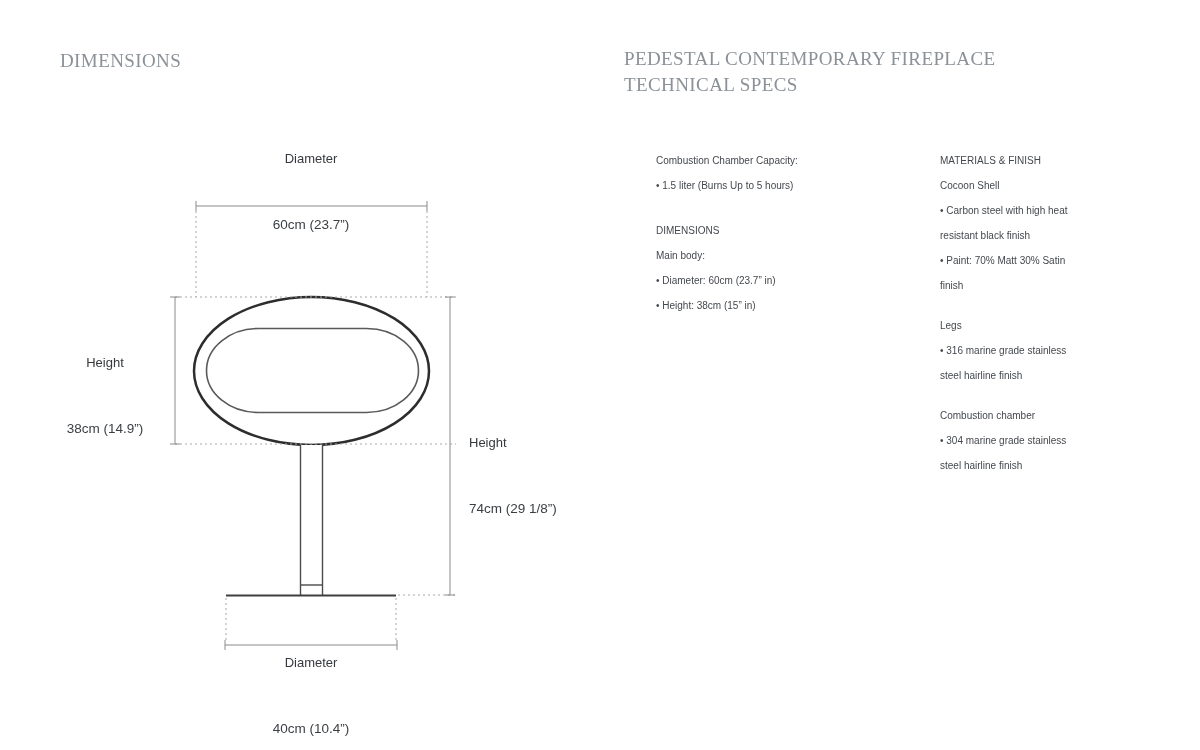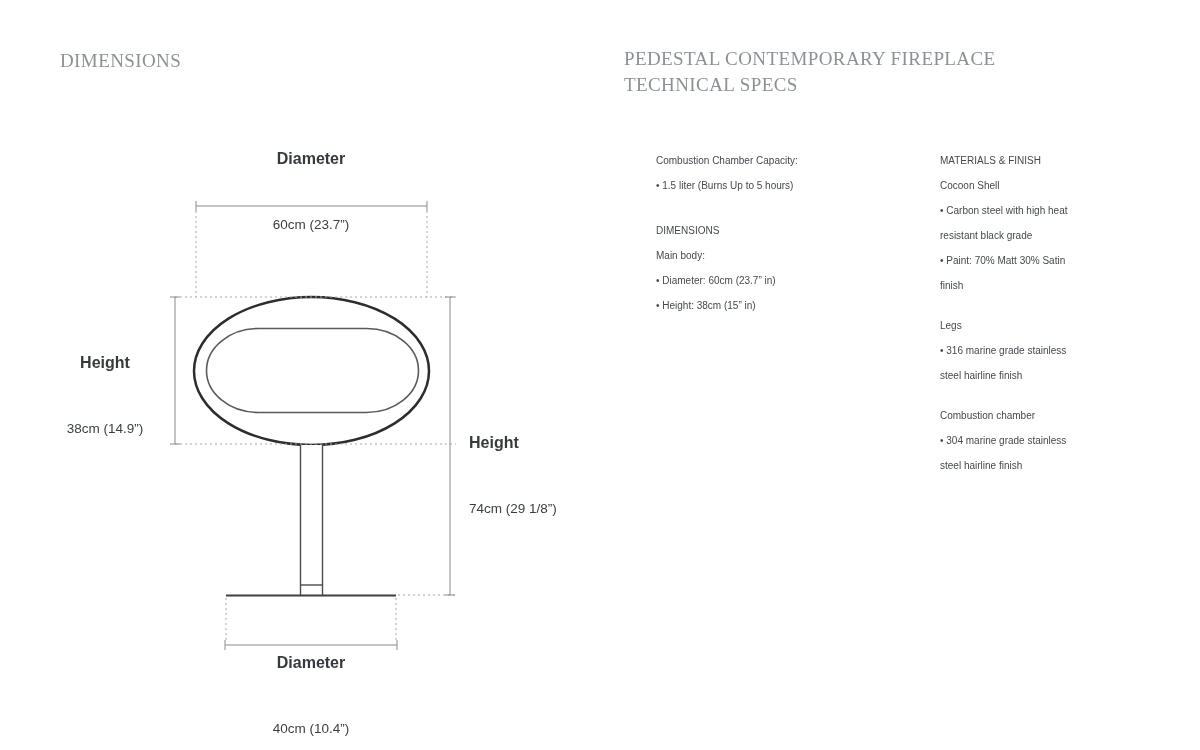--- a/index.html
+++ b/index.html
@@ -22,22 +22,22 @@
     letter-spacing: 0.4px;
     color: #8b9197;
   }
   .heading-left { left: 60px; top: 48px; }
   .heading-right { left: 624px; top: 46px; width: 470px; }
   
   .diagram { position: absolute; left: 0; top: 0; width: 660px; height: 750px; }
   .diagram svg { position: absolute; left: 0; top: 0; }
   .dim-label-block { position: absolute; color: #3b3f43; }
   .dim-label-block .dim-label {
-    font-size: 16px;
-    font-weight: 700;
+    font-size: 13px;
+    font-weight: 400;
     line-height: 20px;
     color: #36393d;
   }
   .dim-label-block .dim-value {
     font-size: 13.5px;
     font-weight: 400;
     line-height: 18px;
     color: #3b3f43;
     margin-top: 47px;
   }
@@ -157,21 +157,21 @@
       <div class="spec-line">• Diameter: 60cm (23.7” in)</div>
       <div class="spec-line">• Height: 38cm (15” in)</div>
     </div>
   </div>
 
   <div class="spec-col spec-col-2">
     <div class="spec-block">
       <div class="spec-line">MATERIALS &amp; FINISH</div>
       <div class="spec-line">Cocoon Shell</div>
       <div class="spec-line">• Carbon steel with high heat</div>
-      <div class="spec-line">resistant black grade</div>
+      <div class="spec-line">resistant black finish</div>
       <div class="spec-line">• Paint: 70% Matt 30% Satin</div>
       <div class="spec-line">finish</div>
     </div>
     <div class="spec-block">
       <div class="spec-line">Legs</div>
       <div class="spec-line">• 316 marine grade stainless</div>
       <div class="spec-line">steel hairline finish</div>
     </div>
     <div class="spec-block">
       <div class="spec-line">Combustion chamber</div>

